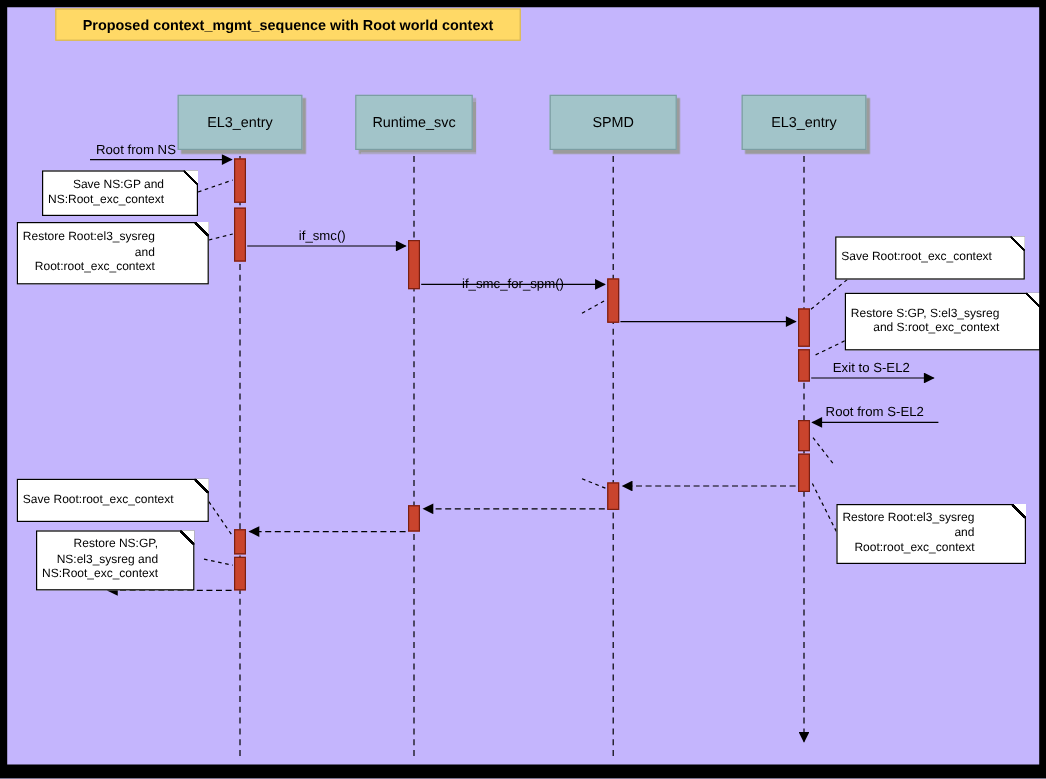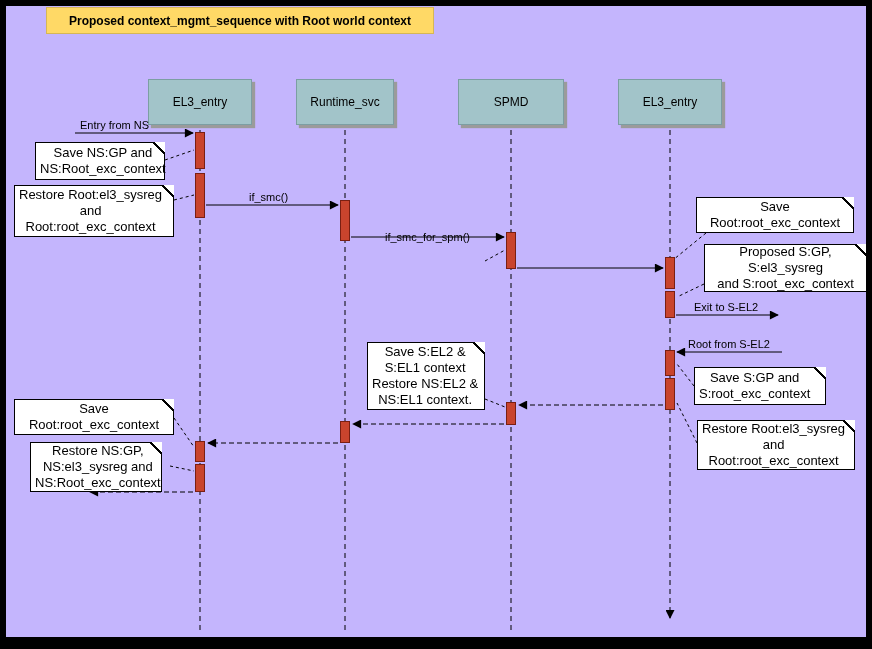--- a/index.html
+++ b/index.html
@@ -27,23 +27,23 @@
     font-size:12px; color:#000; z-index:5; box-sizing:border-box;margin-top:32px;
   }
   .bar {
     position:absolute; width:10px;
     background:var(--activation,#C9442D);
     border:1px solid var(--activation-border,#7A1F12);
     box-sizing:border-box; z-index:4;
   }
   .note {
     position:absolute; background:#fff; border:1px solid #000;
-    padding:2px 4px; font-size:13px; line-height:1.25; color:#000;
+    padding:2px 4px; font-size:10px; line-height:1.25; color:#000;
     white-space:pre-line; z-index:6; box-sizing:border-box;
-    display:flex; align-items:center; text-align:center;
+    display:flex; align-items:center; text-align:right;
   }
   .note::after {
     content:""; position:absolute; top:-1px; right:-1px; width:12px; height:12px;
     background:linear-gradient(to bottom left,
       #ffffff 0 44%, #000000 44% 56%, rgba(0,0,0,0) 56%);
   }
   .mlabel {
     position:absolute; font-size:11px; color:#000; white-space:nowrap; z-index:5;
   }
   .lifeline { stroke:#000; stroke-width:1; stroke-dasharray:5 4; fill:none; }
@@ -108,40 +108,34 @@
   <div class="bar" style="left:340px;top:421px;height:22px"></div>
 
   <div class="bar" style="left:506px;top:232px;height:37px"></div>
   <div class="bar" style="left:506px;top:402px;height:23px"></div>
 
   <div class="bar" style="left:665px;top:257px;height:32px"></div>
   <div class="bar" style="left:665px;top:291px;height:27px"></div>
   <div class="bar" style="left:665px;top:350px;height:26px"></div>
   <div class="bar" style="left:665px;top:378px;height:32px"></div>
 
-  <div class="mlabel" style="left:80px;top:119px">Entry from NS</div>
+  <div class="mlabel" style="left:80px;top:119px">Root from NS</div>
   <div class="mlabel" style="left:249px;top:191px">if_smc()</div>
   <div class="mlabel" style="left:385px;top:231px">if_smc_for_spm()</div>
   <div class="mlabel" style="left:694px;top:301px">Exit to S-EL2</div>
   <div class="mlabel" style="left:688px;top:338px">Root from S-EL2</div>
 
   <div class="note" style="left:35px;top:142px;width:130px;height:38px">Save NS:GP and
 NS:Root_exc_context</div>
   <div class="note" style="left:14px;top:185px;width:160px;height:52px">Restore Root:el3_sysreg
 and
 Root:root_exc_context</div>
   <div class="note" style="left:696px;top:197px;width:158px;height:36px">Save Root:root_exc_context</div>
-  <div class="note" style="left:704px;top:244px;width:163px;height:48px">Proposed S:GP, S:el3_sysreg
+  <div class="note" style="left:704px;top:244px;width:163px;height:48px">Restore S:GP, S:el3_sysreg
 and S:root_exc_context</div>
-  <div class="note" style="left:367px;top:342px;width:118px;height:68px">Save S:EL2 &amp;
-S:EL1 context
-Restore NS:EL2 &amp;
-NS:EL1 context.</div>
-  <div class="note" style="left:694px;top:367px;width:132px;height:38px">Save S:GP and
-S:root_exc_context</div>
   <div class="note" style="left:697px;top:420px;width:158px;height:50px">Restore Root:el3_sysreg
 and
 Root:root_exc_context</div>
   <div class="note" style="left:14px;top:399px;width:160px;height:36px">Save Root:root_exc_context</div>
   <div class="note" style="left:30px;top:442px;width:132px;height:50px">Restore NS:GP,
 NS:el3_sysreg and
 NS:Root_exc_context</div>
 
   <div class="frame"></div>
 </div>

